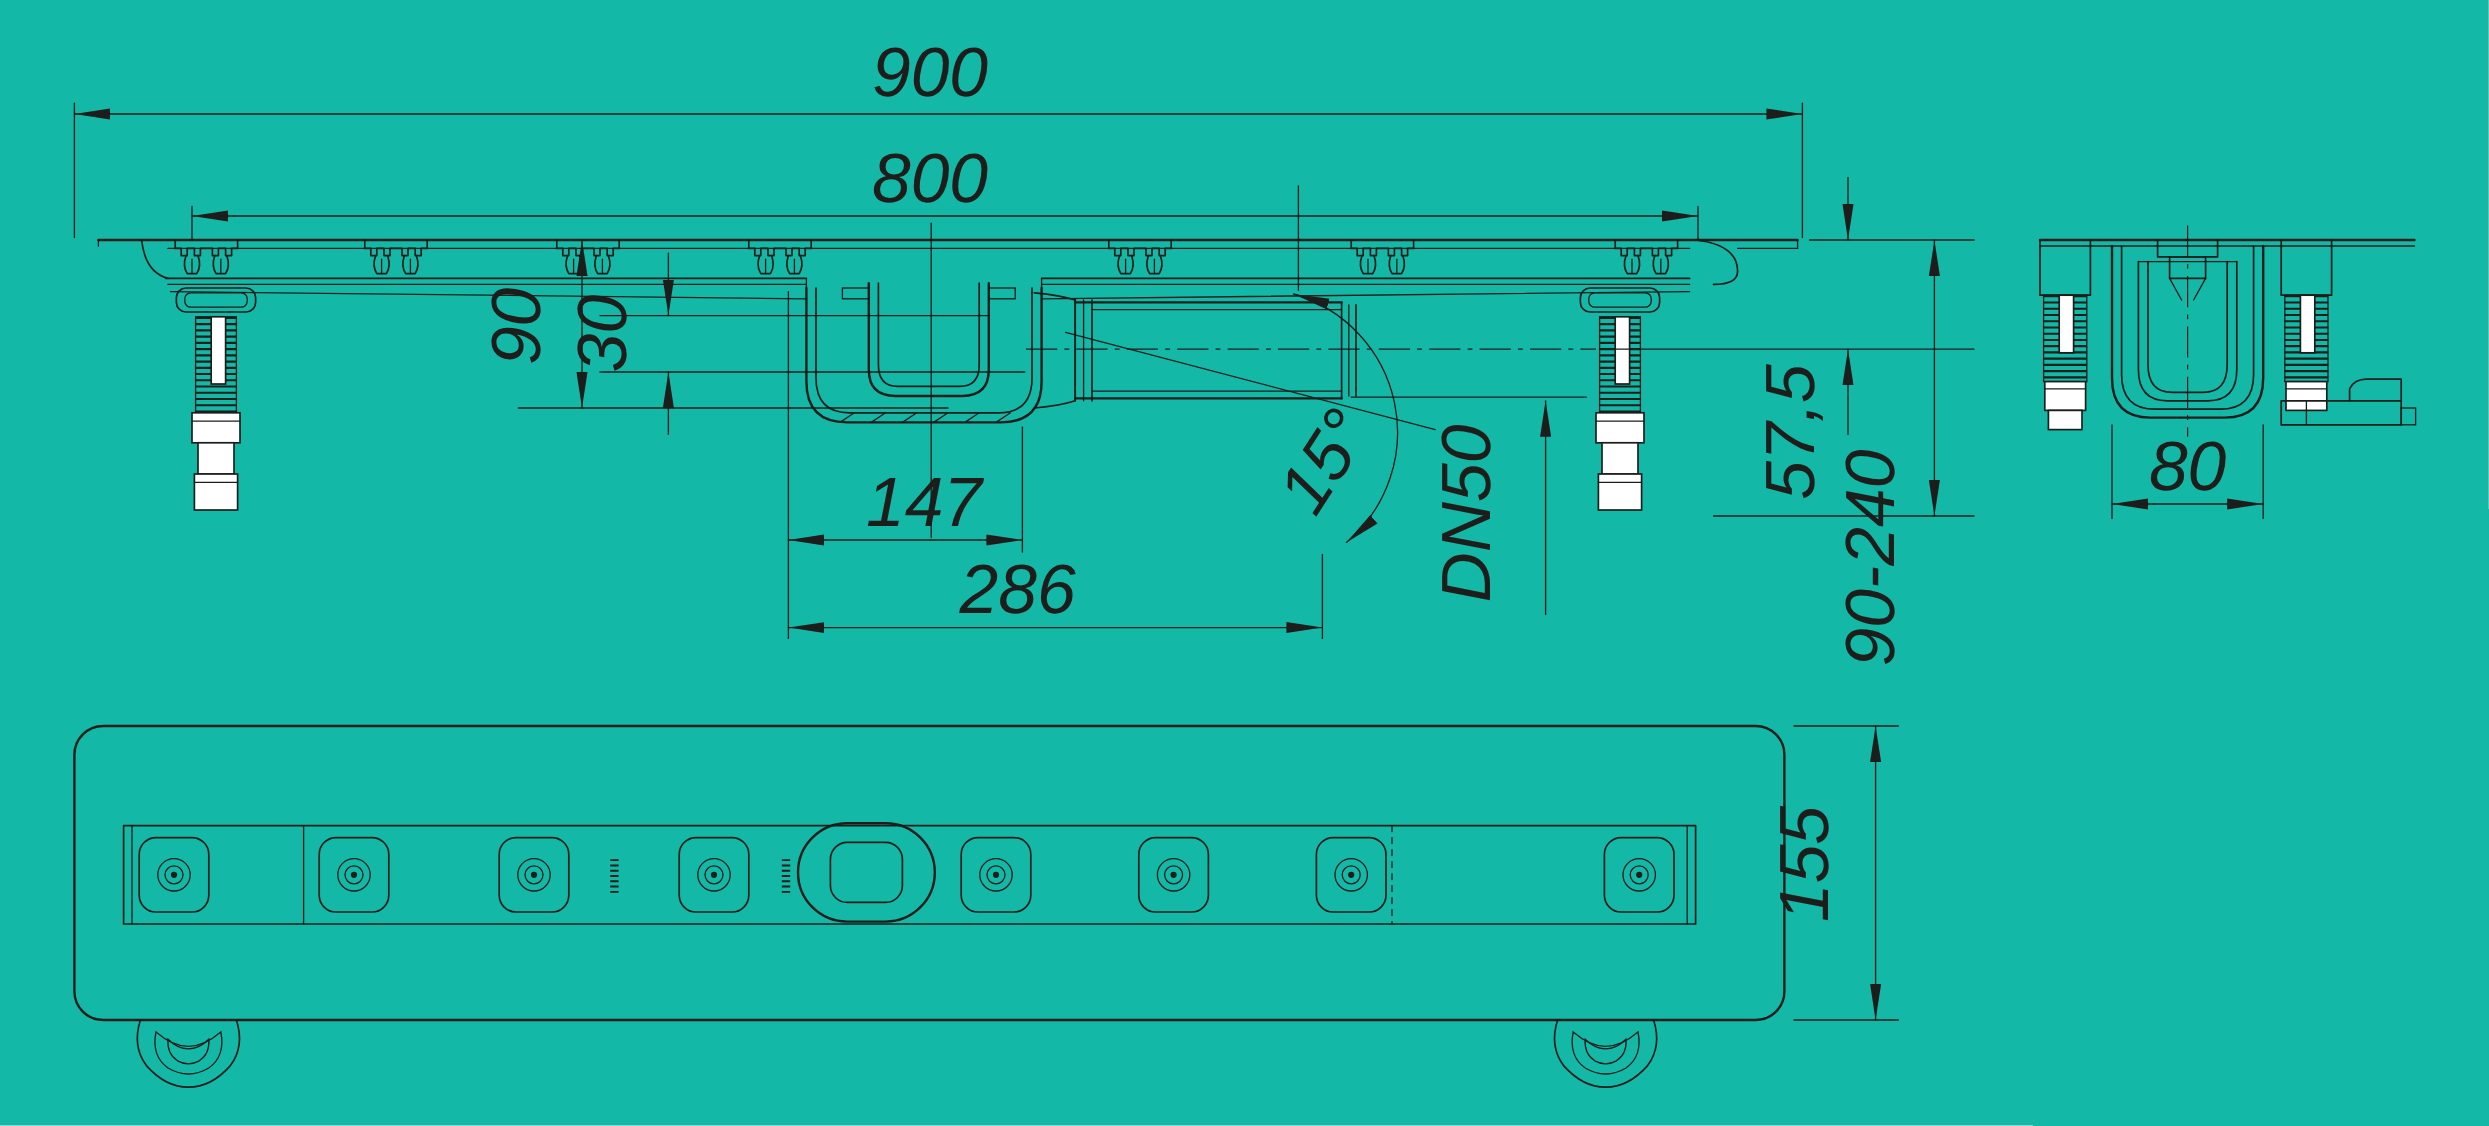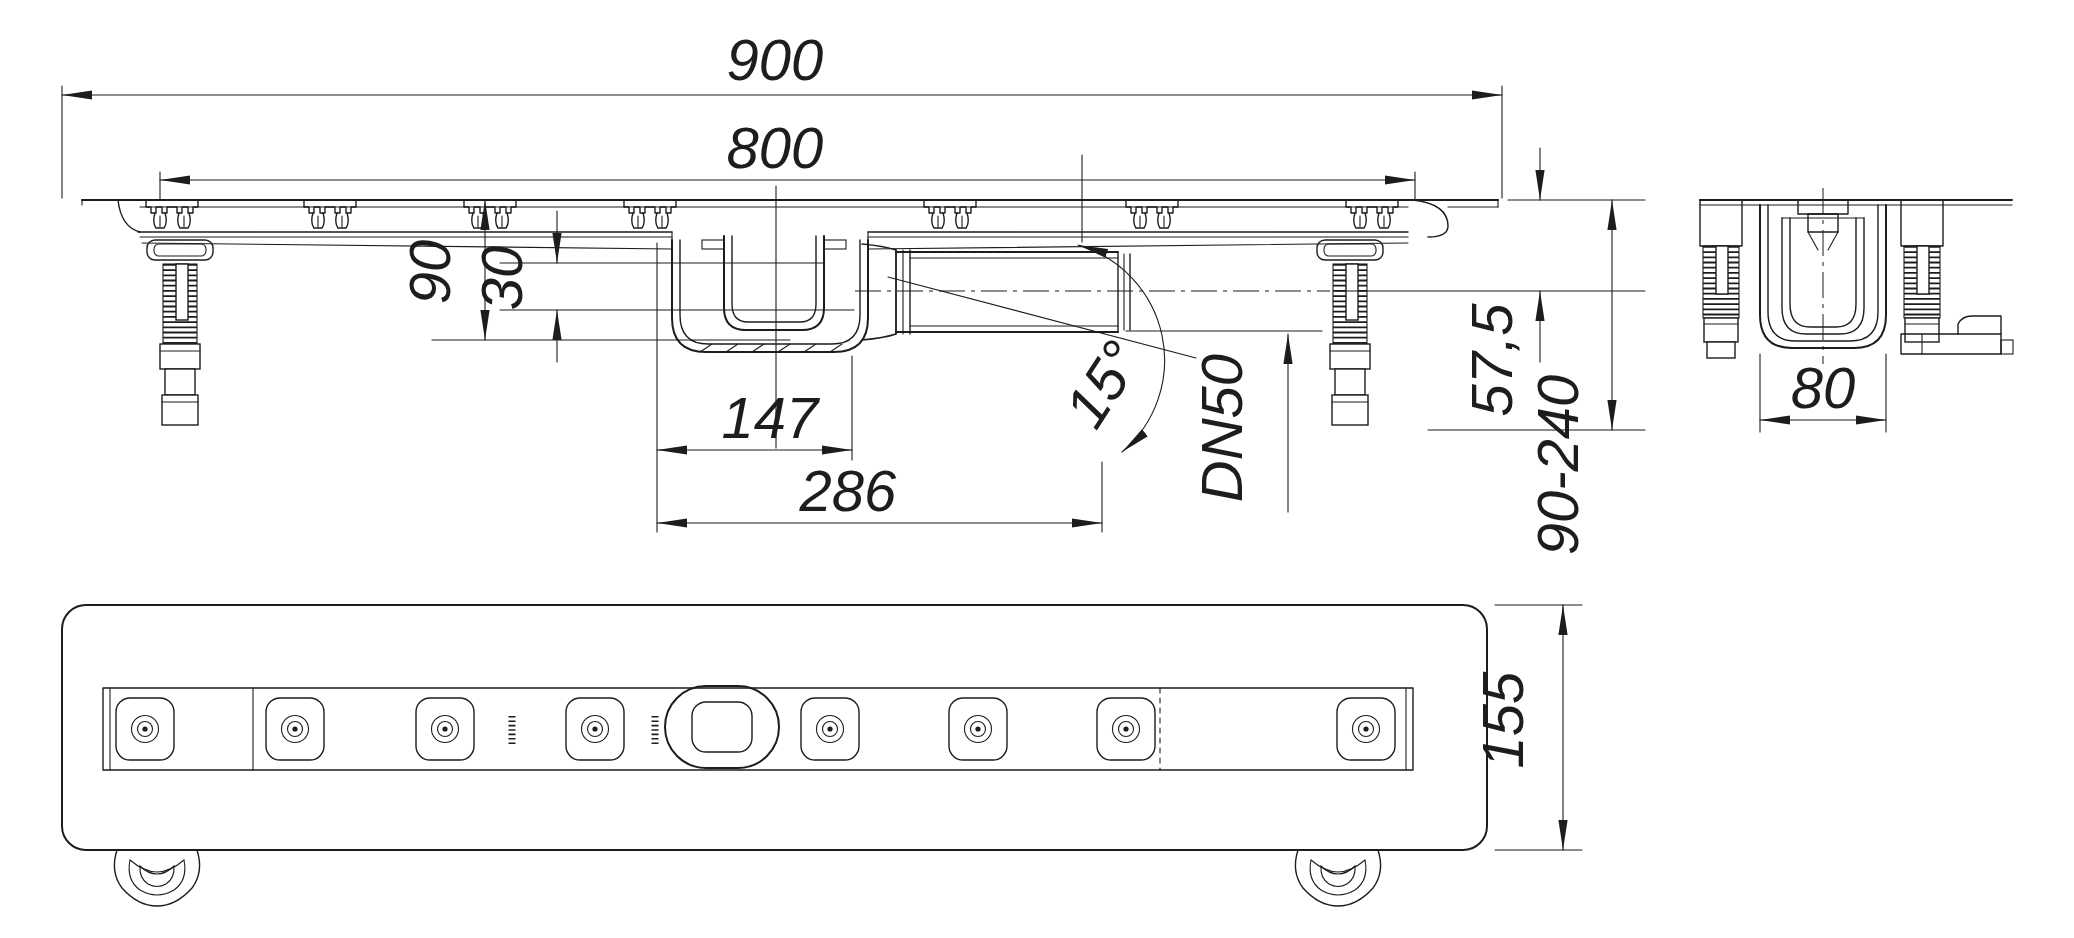--- a/index.html
+++ b/index.html
@@ -1,16 +1,16 @@
 <!DOCTYPE html>
 <html><head>
 <meta charset="utf-8">
 <style>
   html,body{margin:0;padding:0;background:#e8e8e8;}
-  .canvas{width:2074px;height:938px;background:#ffffff;position:relative;overflow:hidden;}
+  .canvas{width:2074px;height:938px;background:#14b8a6;position:relative;overflow:hidden;}
   svg{display:block;}
   .ol{stroke:#1d1d1b;stroke-width:2;fill:none;stroke-linejoin:round;stroke-linecap:round;}
   .ol2{stroke:#1d1d1b;stroke-width:1.4;fill:none;stroke-linejoin:round;stroke-linecap:round;}
   .thin{stroke:#1d1d1b;stroke-width:1.1;fill:none;stroke-linecap:round;}
   .cl{stroke:#1d1d1b;stroke-width:1;fill:none;stroke-dasharray:26 6 4 6;}
   .thread{stroke:#1d1d1b;fill:none;stroke-dasharray:1.8 3.4;}
   .tick{stroke:#1d1d1b;fill:none;stroke-dasharray:1.6 2.8;}
   .wfill{fill:#ffffff;stroke:#1d1d1b;stroke-width:1.4;}
   text.dim{font-family:"Liberation Sans",sans-serif;font-style:italic;font-size:58px;fill:#1d1d1b;text-anchor:middle;}
 </style>

